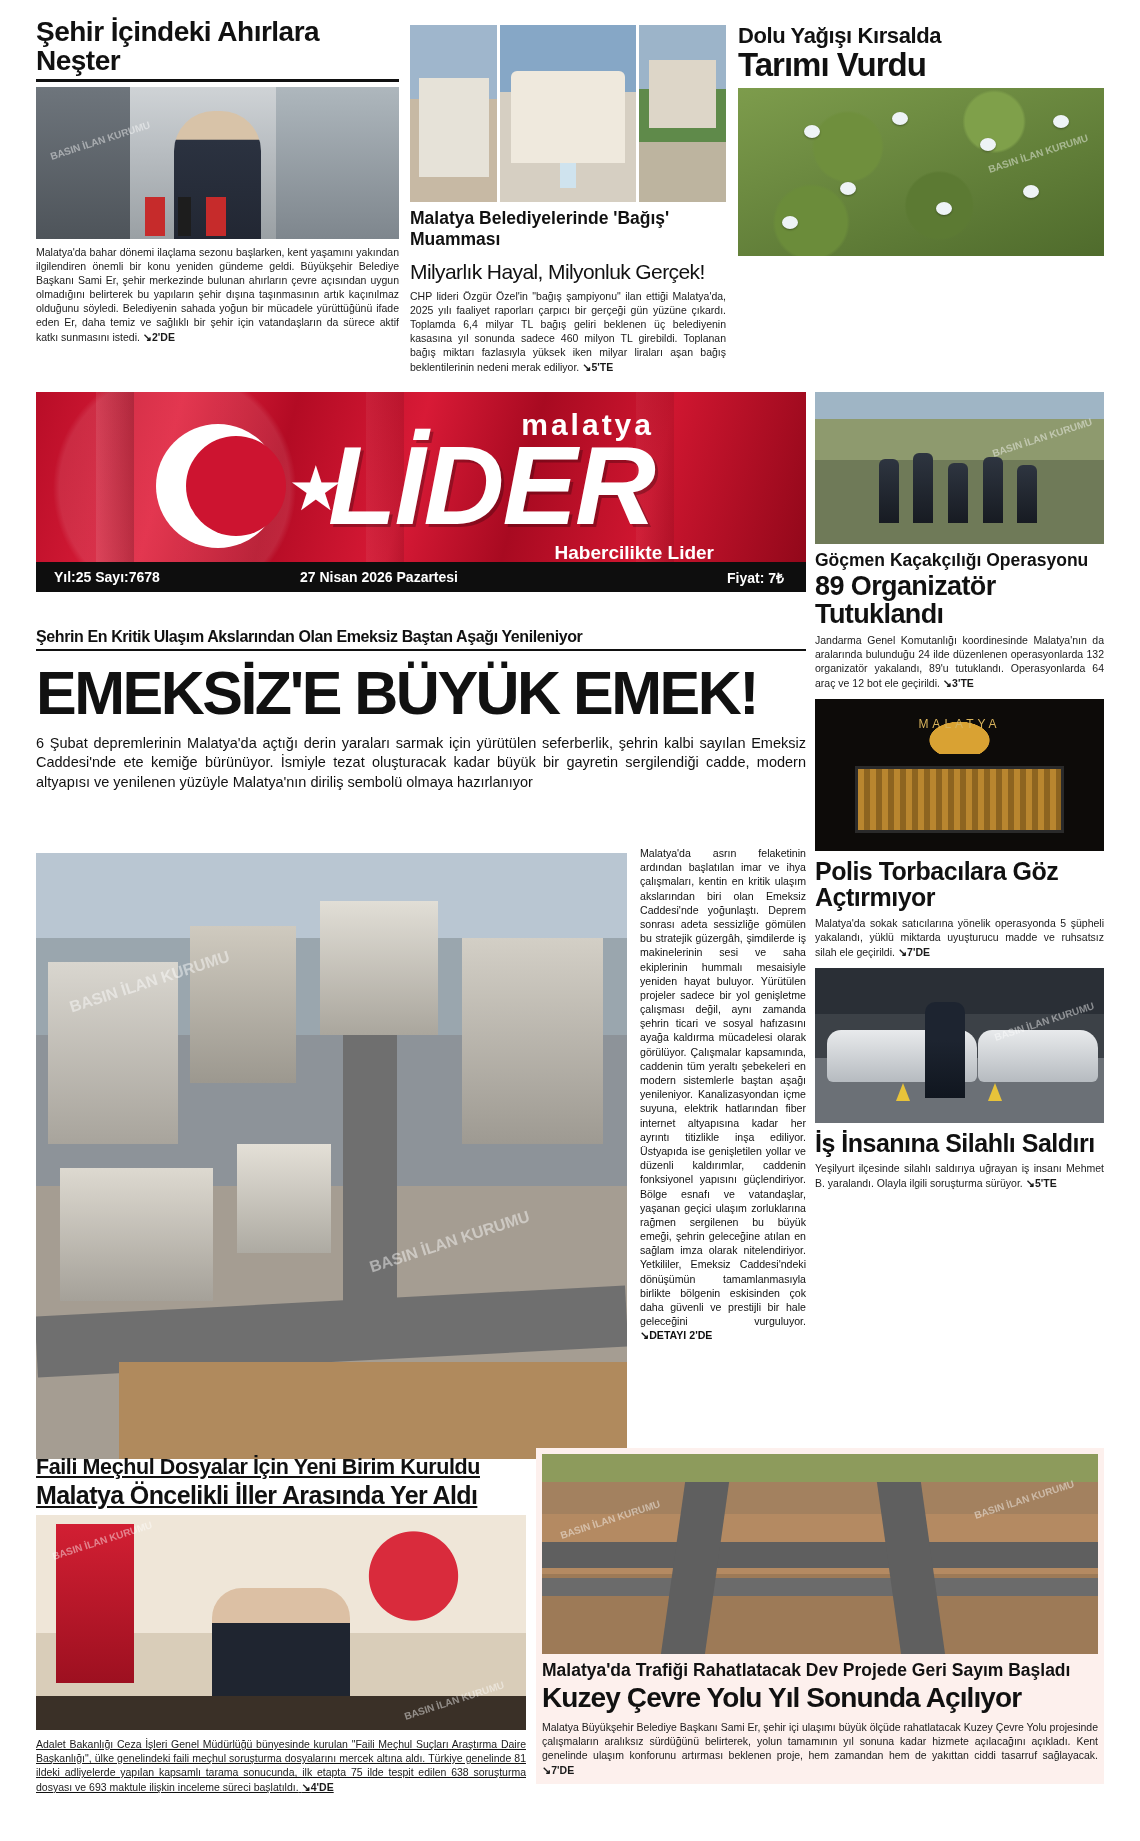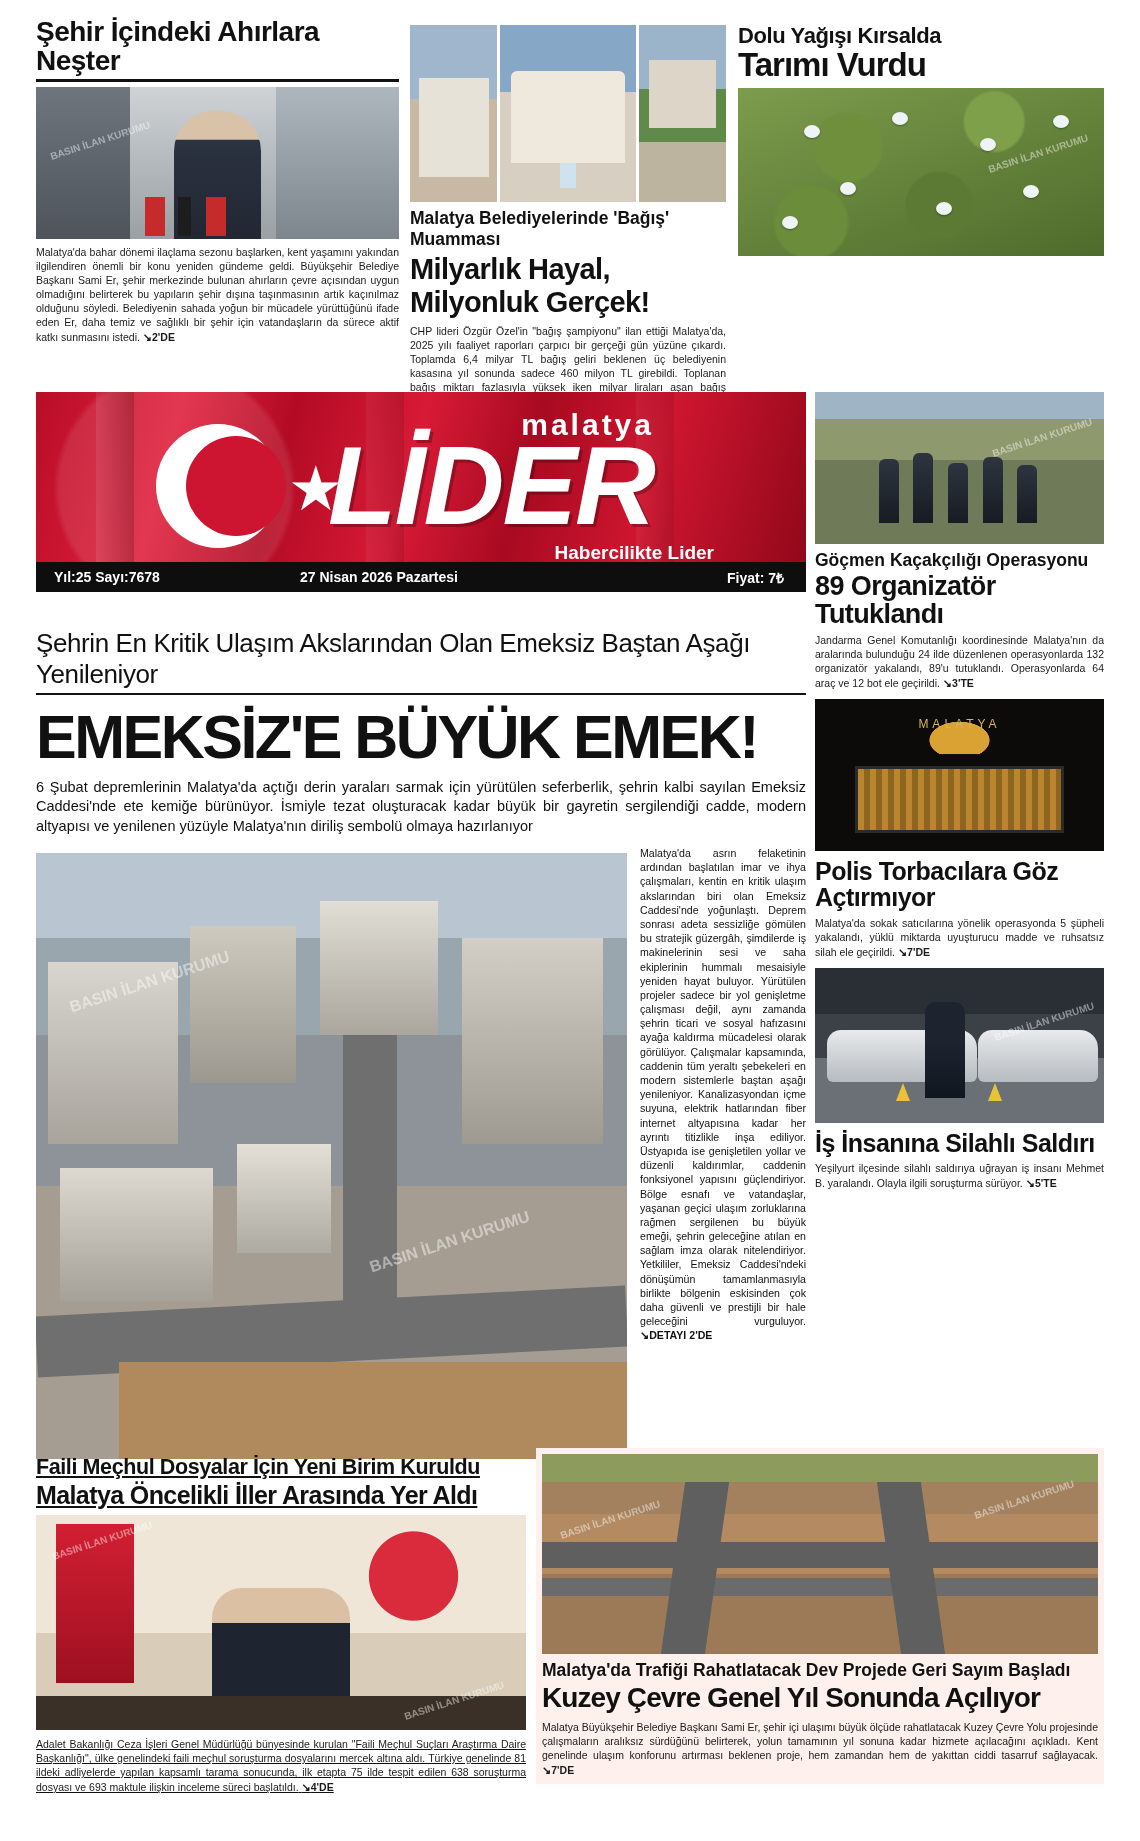--- a/index.html
+++ b/index.html
@@ -29,21 +29,21 @@
   #top-left .rule { height: 3px; background: #111; margin: 4px 0 0 0; }
   #tl-photo { width: 363px; height: 152px; margin-top: 5px; }
   #top-left .body-text { margin-top: 7px; }
 
   
   #top-mid { position: absolute; left: 410px; top: 25px; width: 316px; }
   #tm-photos { display: flex; gap: 3px; width: 316px; height: 177px; }
   #tm-photos .p { flex: 1; }
   #tm-photos .p2 { flex: 1.55; }
   #top-mid .kicker { font-family: "Liberation Sans", sans-serif; font-weight: bold; font-size: 17.5px; margin-top: 6px; color: #111; }
-  #top-mid .head2 { font-family: "Liberation Sans", sans-serif; font-weight: bold; font-size: 29px; margin-top: 3px; letter-spacing: -0.6px; }
+  #top-mid .head2 { font-family: "Liberation Sans", sans-serif; font-weight: normal; font-size: 21px; margin-top: 10px; letter-spacing: -0.6px; }
   #top-mid .body-text { margin-top: 6px; }
 
   
   #top-right { position: absolute; left: 738px; top: 23px; width: 366px; }
   #top-right .k { font-family: "Liberation Sans", sans-serif; font-weight: bold; font-size: 22px; letter-spacing: -0.4px; }
   #top-right .h { font-family: "Liberation Sans", sans-serif; font-weight: bold; font-size: 33px; letter-spacing: -1px; margin-top: -3px; }
   #tr-photo { width: 366px; height: 168px; margin-top: 4px; }
   #top-right .body-text { margin-top: 7px; }
 
   
@@ -70,21 +70,21 @@
   #rc .h1 { font-family: "Liberation Sans", sans-serif; font-weight: bold; font-size: 17.5px; margin-top: 6px; }
   #rc .h2 { font-family: "Liberation Sans", sans-serif; font-weight: bold; font-size: 27px; letter-spacing: -0.6px; line-height: 1.02; margin-top: 2px; }
   #rc .body-text { margin-top: 6px; }
   #rc-photo2 { width: 289px; height: 152px; margin-top: 8px; background: #0d0b09; }
   #rc .h3 { font-family: "Liberation Sans", sans-serif; font-weight: bold; font-size: 25px; line-height: 1.06; margin-top: 7px; letter-spacing: -0.5px; }
   #rc-photo3 { width: 289px; height: 155px; margin-top: 8px; }
   #rc .h4 { font-family: "Liberation Sans", sans-serif; font-weight: bold; font-size: 25px; line-height: 1.06; margin-top: 7px; letter-spacing: -0.5px; }
 
   
   #lead { position: absolute; left: 36px; top: 628px; width: 770px; }
-  #lead .kicker { font-family: "Liberation Sans", sans-serif; font-weight: normal; font-size: 26px; letter-spacing: -0.4px; }
+  #lead .kicker { font-family: "Liberation Sans", sans-serif; font-weight: bold; font-size: 16px; letter-spacing: -0.4px; }
   #lead .rule { height: 2px; background: #111; margin-top: 3px; }
   #lead .mega { font-family: "Liberation Sans", sans-serif; font-weight: bold; font-size: 61px; letter-spacing: -2.5px; line-height: 1; margin-top: 12px; }
   #lead .deck { font-family: "Liberation Sans", sans-serif; font-size: 14.5px; line-height: 1.34; margin-top: 10px; text-align: justify; }
   #lead-photo { position: absolute; left: 0; top: 225px; width: 591px; height: 606px; }
   #lead-col { position: absolute; left: 604px; top: 218px; width: 166px; font-family: "Liberation Sans", sans-serif; font-size: 10.6px; line-height: 1.34; text-align: justify; }
 
   
   #bl { position: absolute; left: 36px; top: 1455px; width: 490px; text-decoration: underline; }
   #bl .h1 { font-family: "Liberation Sans", sans-serif; font-weight: bold; font-size: 21.5px; letter-spacing: -0.4px; }
   #bl .h2 { font-family: "Liberation Sans", sans-serif; font-weight: bold; font-size: 25px; letter-spacing: -0.6px; margin-top: 1px; }
@@ -290,17 +290,17 @@
     <div id="br-photo" class="photo img-road">
       <div class="lane" style="left:0; top:44%; width:100%; height:13%;"></div>
       <div class="lane" style="left:0; top:62%; width:100%; height:9%; background:#6b6b6b;"></div>
       <div class="lane" style="left:24%; top:0; width:8%; height:100%; transform: skewX(-8deg);"></div>
       <div class="lane" style="left:62%; top:0; width:8%; height:100%; transform: skewX(8deg);"></div>
       <div class="green" style="left:0; top:0; width:100%; height:14%; background:#8d9b5c;"></div>
       <div class="wm" style="left:16px; top:60px;">BASIN İLAN KURUMU</div>
       <div class="wm" style="right:22px; top:40px;">BASIN İLAN KURUMU</div>
     </div>
     <div class="h1">Malatya'da Trafiği Rahatlatacak Dev Projede Geri Sayım Başladı</div>
-    <div class="h2">Kuzey Çevre Genel Yıl Sonunda Açılıyor</div>
+    <div class="h2">Kuzey Çevre Yolu Yıl Sonunda Açılıyor</div>
     <div class="body-text"><span>Malatya Büyükşehir Belediye Başkanı Sami Er, şehir içi ulaşımı büyük ölçüde rahatlatacak Kuzey Çevre Yolu projesinde çalışmaların aralıksız sürdüğünü belirterek, yolun tamamının yıl sonuna kadar hizmete açılacağını açıkladı. Kent genelinde ulaşım konforunu artırması beklenen proje, hem zamandan hem de yakıttan ciddi tasarruf sağlayacak.</span> <span class="ref"><span class="arrow">↘</span><span>7'DE</span></span></div>
   </div>
 
 </div>
 
 </body></html>

